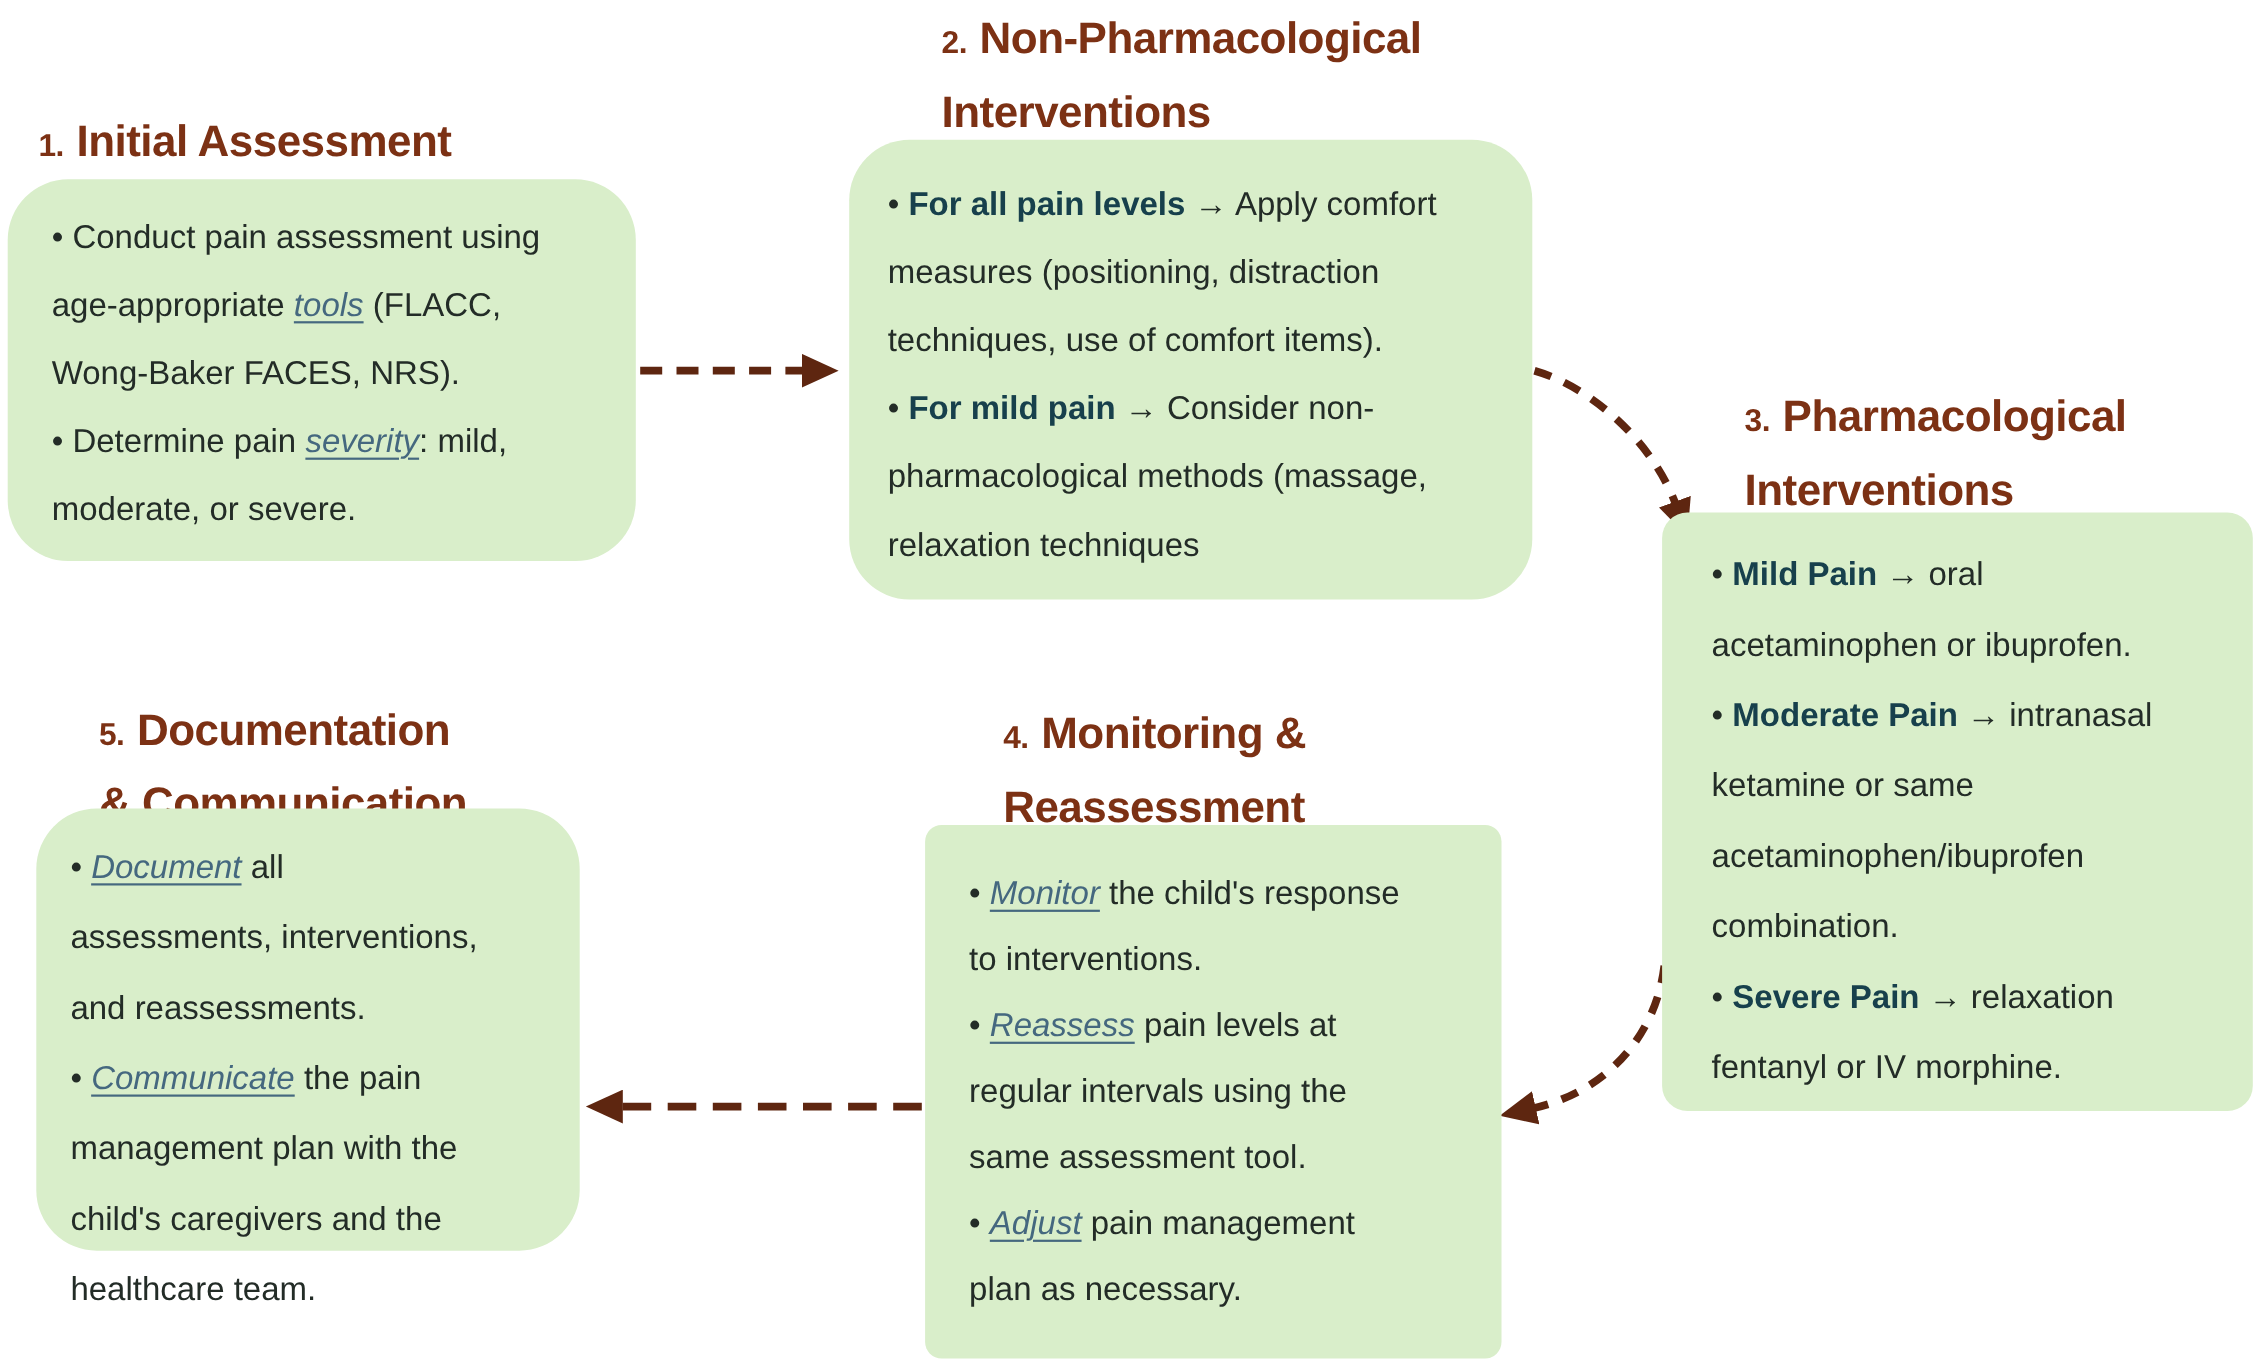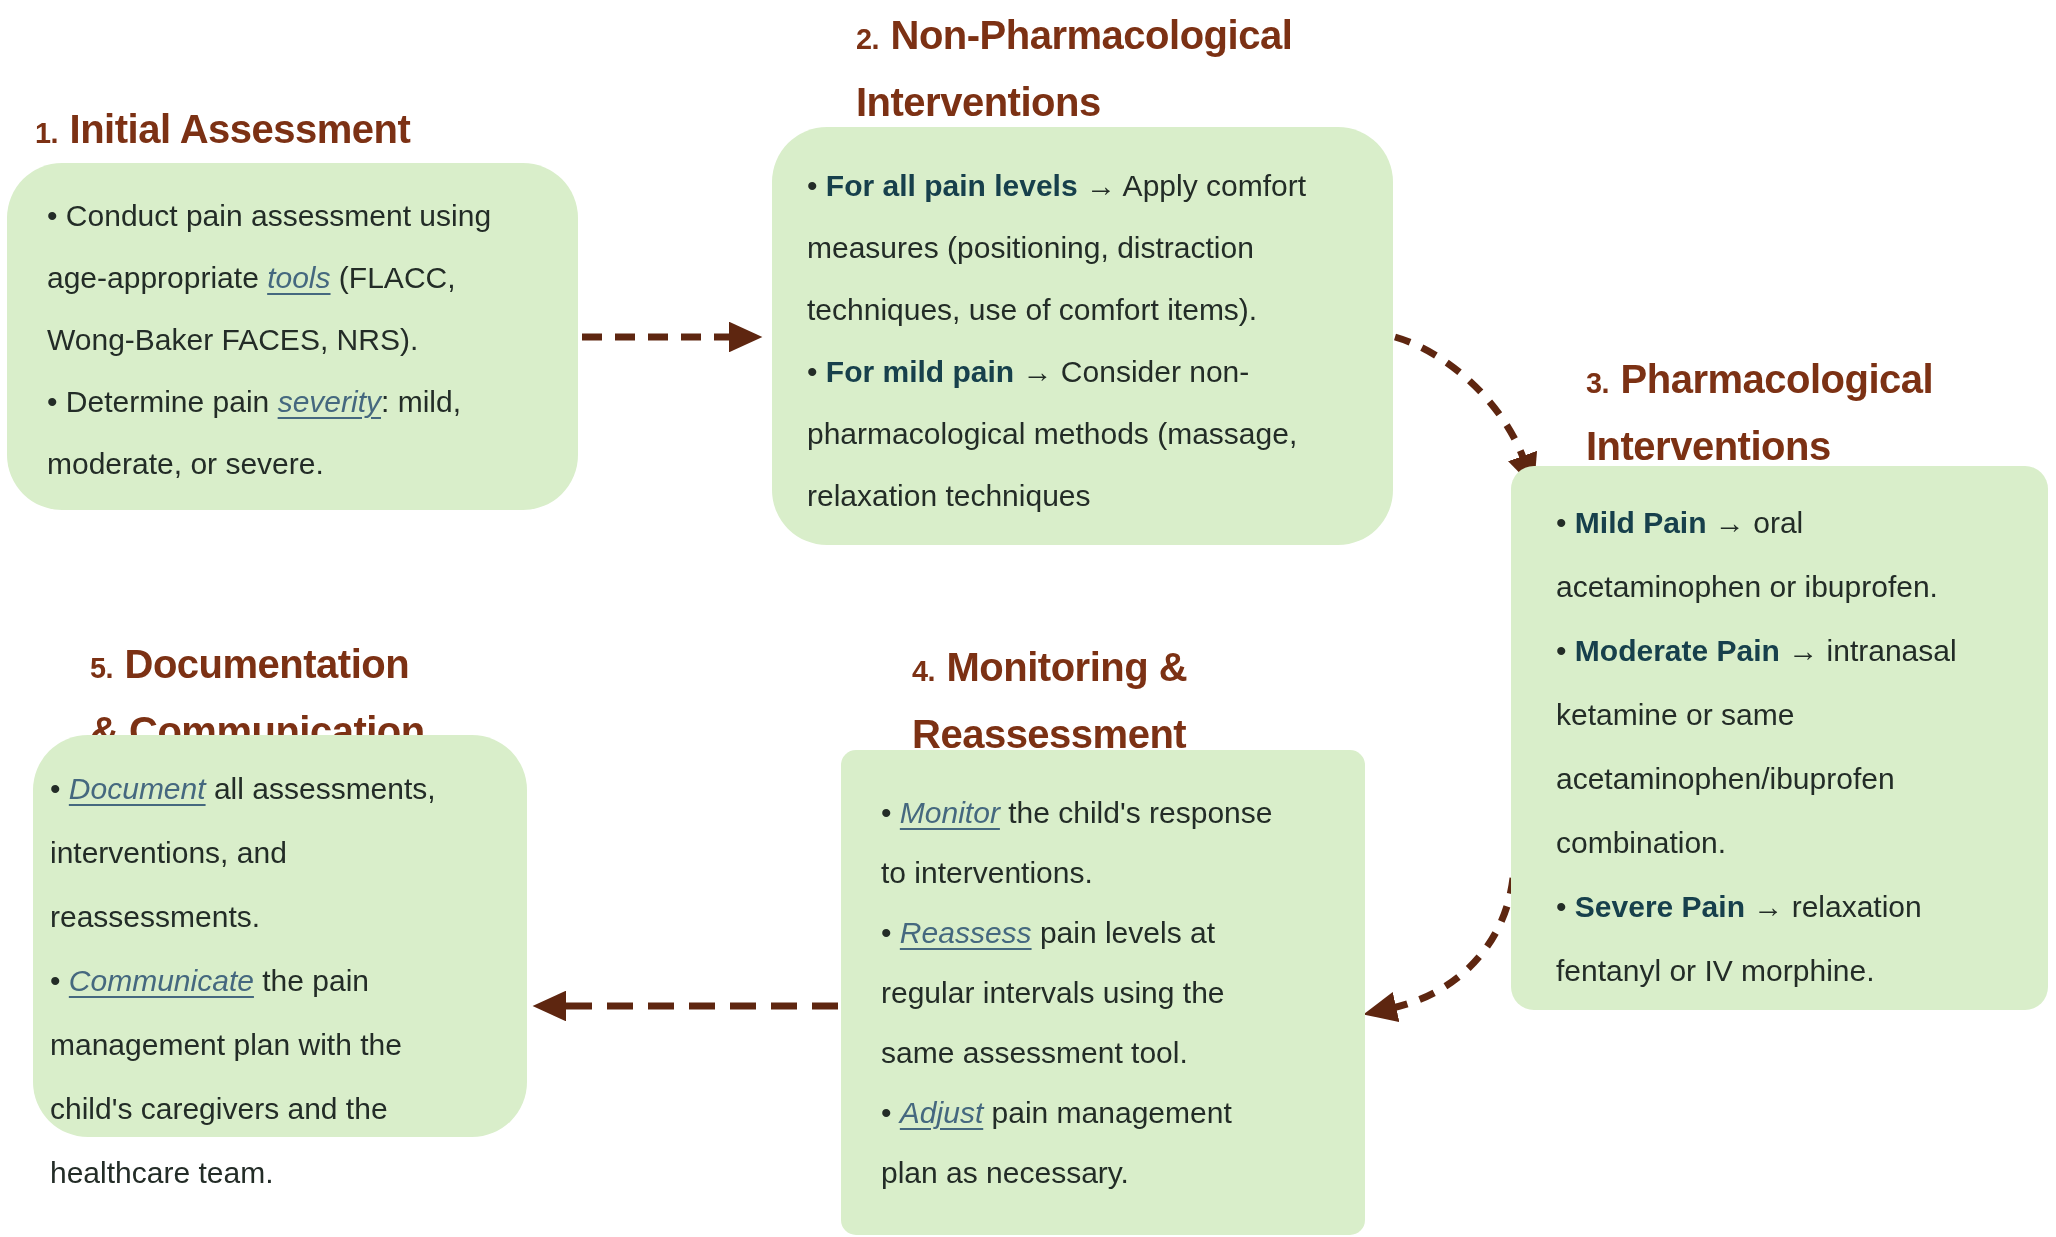--- a/index.html
+++ b/index.html
@@ -112,18 +112,18 @@
   <div class="step-box" style="left:841px;top:750px;width:524px;height:485px;line-height:60px;padding:33px 84px 0 40px;border-radius:15px;">
     <p class="bullet"><span>• </span><span class="em">Monitor</span><span> the child's response to interventions.</span></p>
     <p class="bullet"><span>• </span><span class="em">Reassess</span><span> pain levels at regular intervals using the same assessment tool.</span></p>
     <p class="bullet"><span>• </span><span class="em">Adjust</span><span> pain management plan as necessary.</span></p>
   </div>
 
   <div class="step-title" style="left:90px;top:633px;">
     <div class="t-line"><span class="t-num">5.</span><span class="t-text">Documentation</span></div>
     <div class="t-line">&amp; Communication</div>
   </div>
-  <div class="step-box" style="left:33px;top:735px;width:494px;height:402px;line-height:64px;padding:22px 79px 0 17px;">
+  <div class="step-box" style="left:33px;top:735px;width:494px;height:402px;line-height:64px;padding:22px 79px 0 31px;">
     <p class="bullet"><span>• </span><span class="em">Document</span><span> all assessments, interventions, and reassessments.</span></p>
     <p class="bullet"><span>• </span><span class="em">Communicate</span><span> the pain management plan with the child's caregivers and the healthcare team.</span></p>
   </div>
 
 </div>
 
 </body></html>

